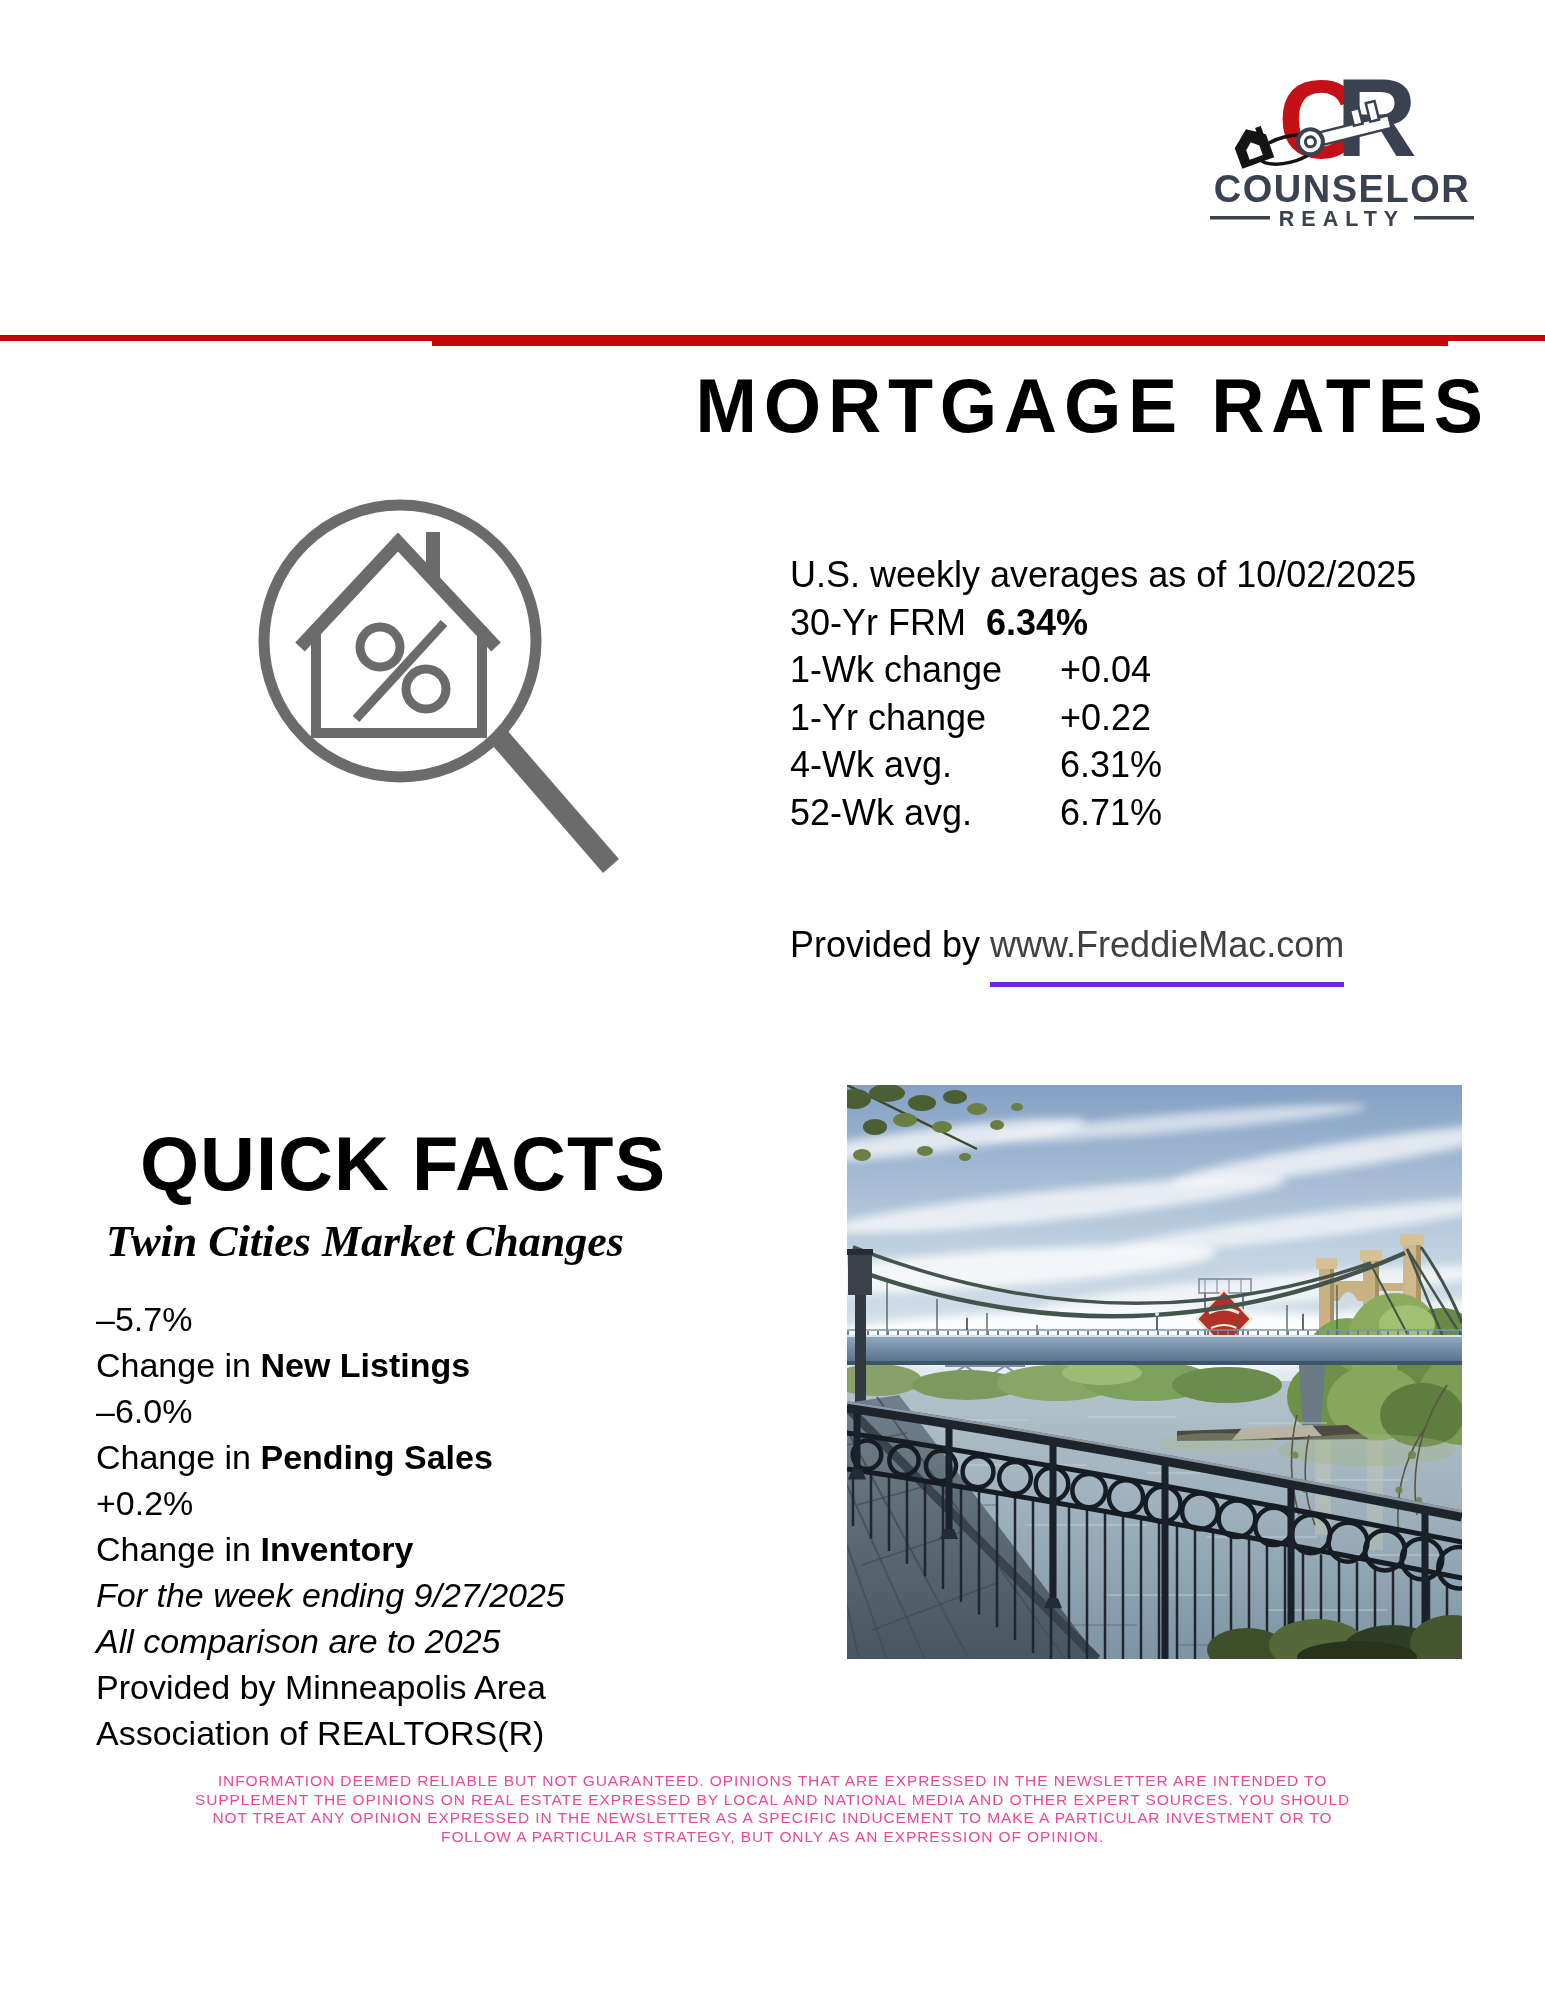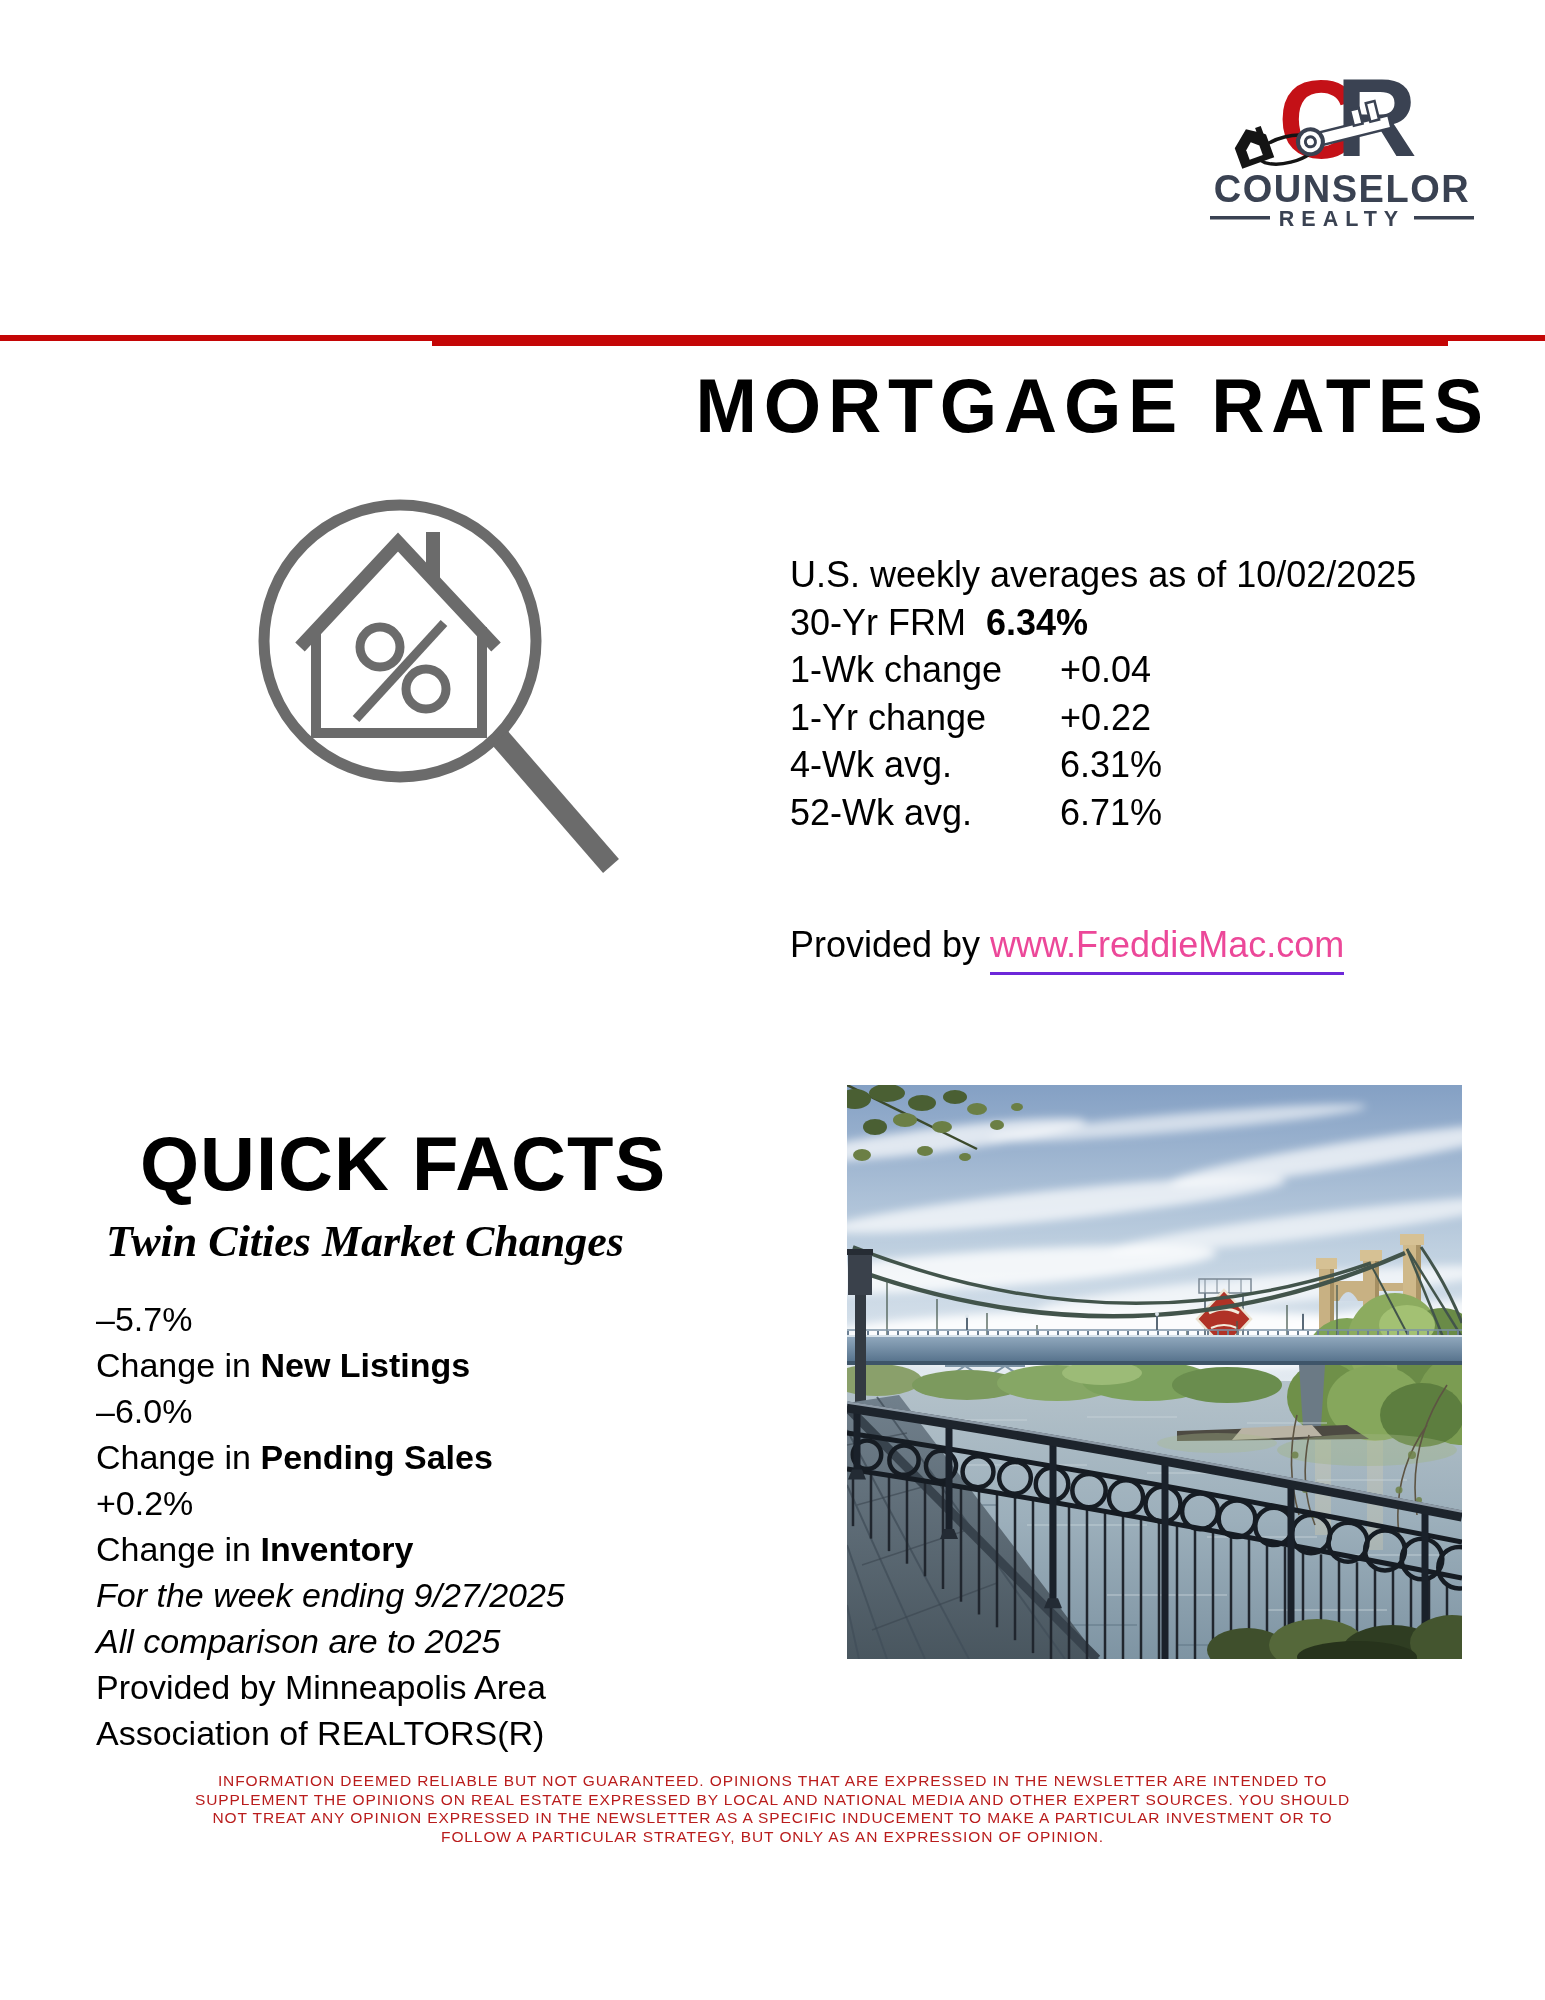--- a/index.html
+++ b/index.html
@@ -18,29 +18,29 @@
   .quick-sub{left:94px;top:1204px;font-family:"Liberation Serif",serif;font-style:italic;
              font-size:44px;margin:12px;white-space:nowrap;}
 
   
   .rates{left:790px;top:551px;font-size:36px;line-height:47.5px;white-space:nowrap;}
   .rate-row{display:flex;gap:24px;}
   .rate-label{display:inline-block;width:246px;}
   .rate-label.w2{width:172px;}
   .bold{font-weight:bold;}
   .provided{left:790px;top:924px;font-size:36px;white-space:nowrap;}
-  .provided a{color:#ec4899;text-decoration:none;border-bottom:3px solid #6d28d9;padding-bottom:7px;cursor:pointer;}
+  .provided a{color:#404040;text-decoration:none;border-bottom:5px solid #6d28d9;padding-bottom:17px;cursor:pointer;}
 
   
   .facts{left:96px;top:1296px;font-size:34px;line-height:46px;white-space:nowrap;}
   .fact-italic{font-style:italic;}
 
   
   .disclaimer{left:0;top:1772px;width:1545px;text-align:center;font-size:15.5px;line-height:18.6px;
-              letter-spacing:.9px;color:#b91c1c;}
+              letter-spacing:.9px;color:#ec4899;}
 
   svg text{font-family:"Liberation Sans",sans-serif;}
 </style>
 </head>
 <body>
 
 <div class="page">
 
   <svg class="abs" style="left:1206px;top:68px;" width="272" height="166" viewBox="0 0 272 166">
     <text x="72" y="90" font-size="112" font-weight="bold" fill="#c41117">C</text>

